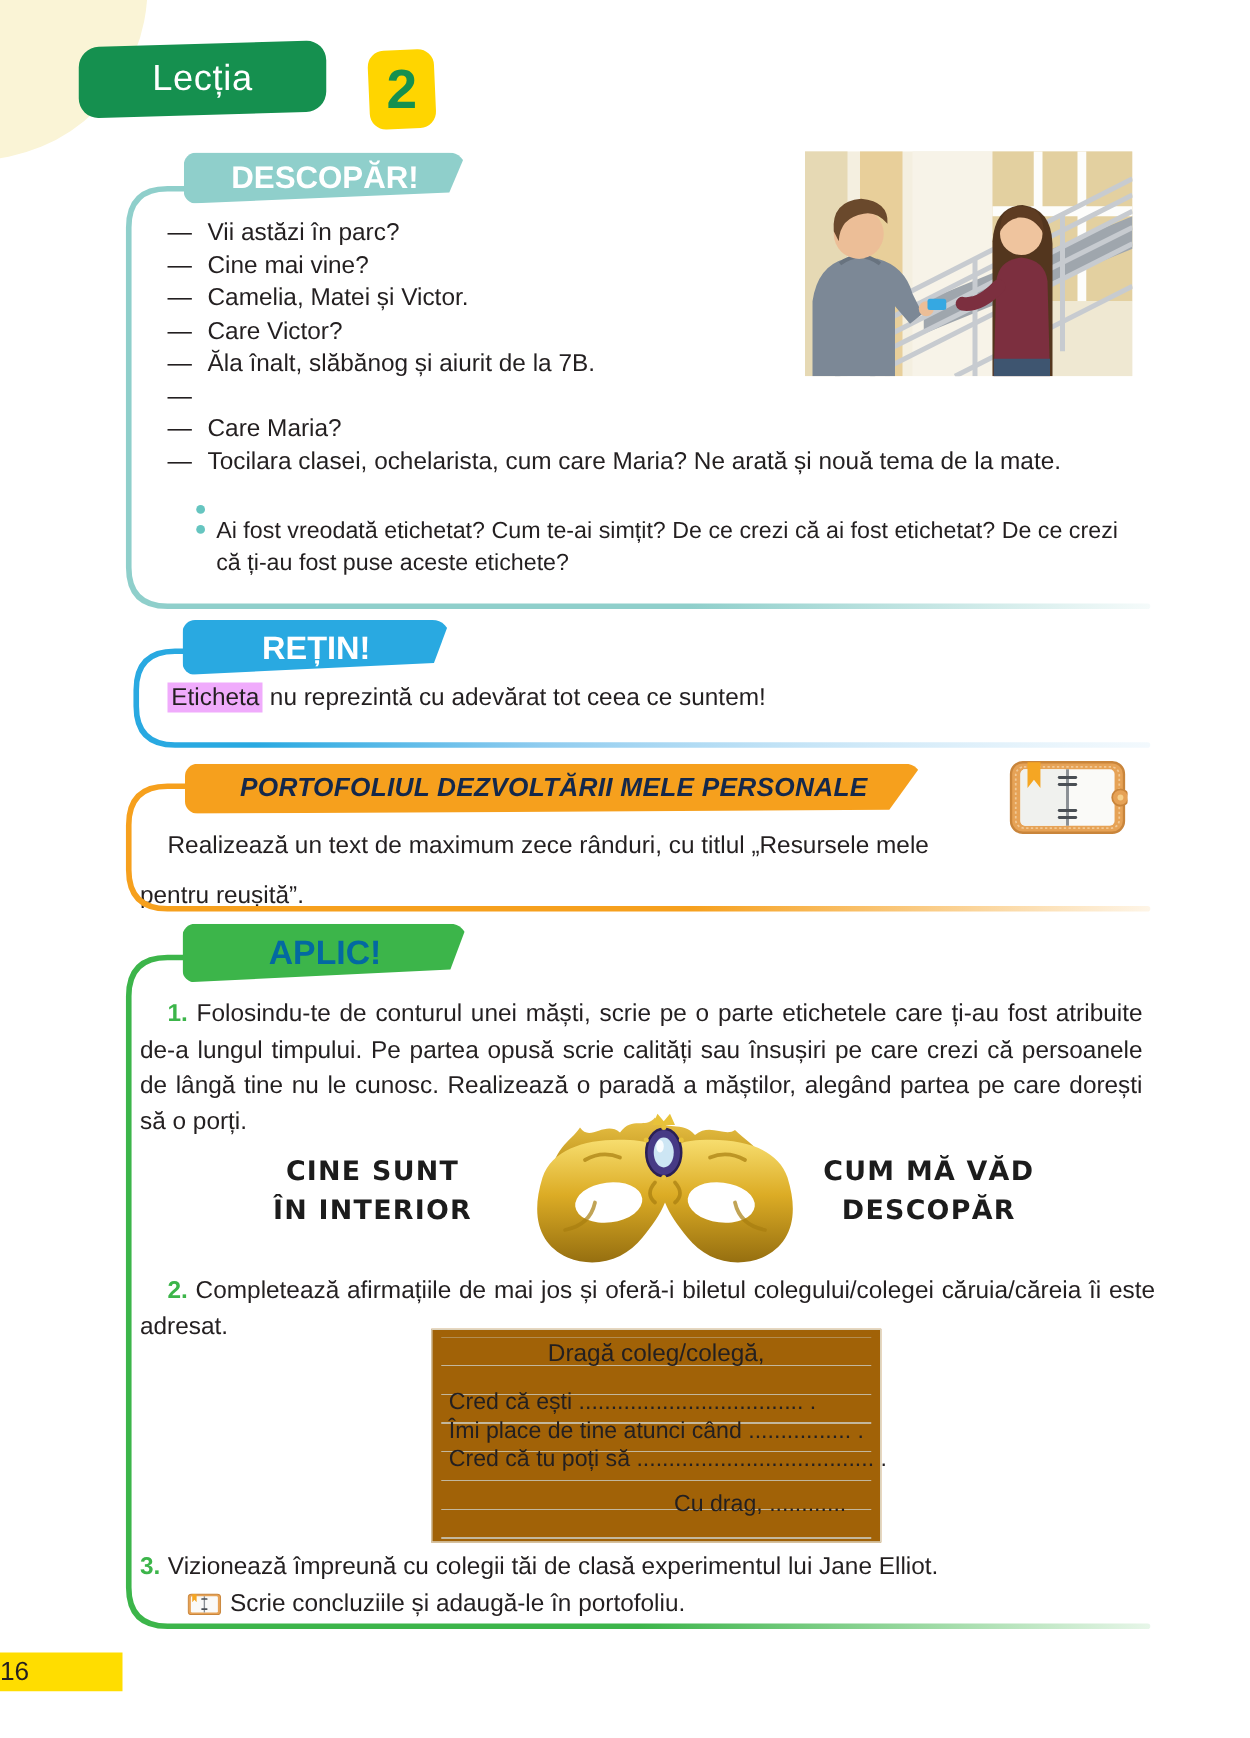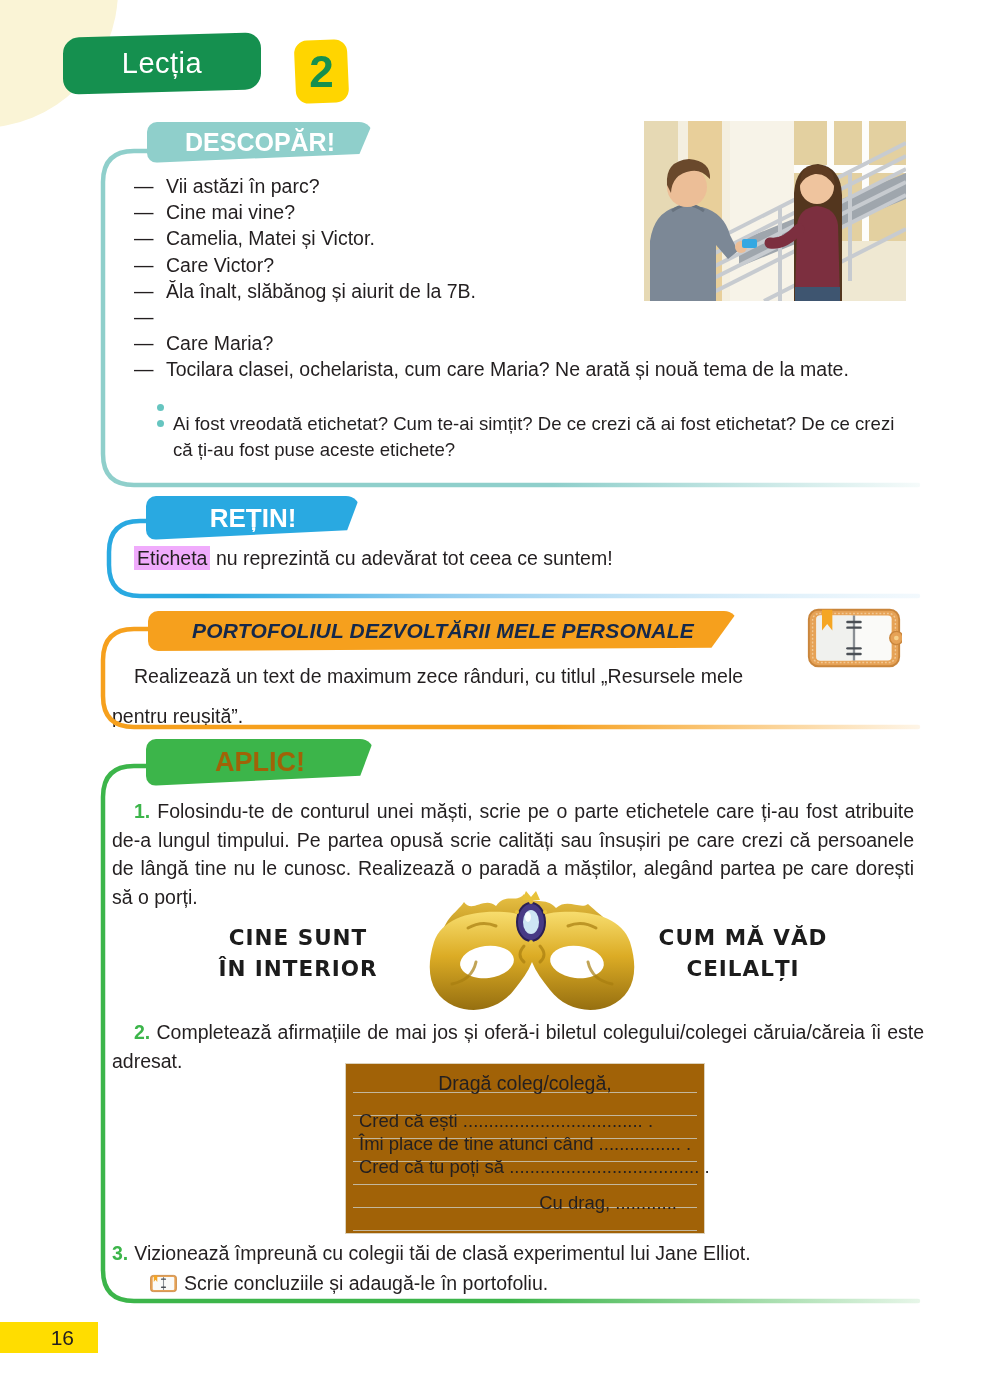--- a/index.html
+++ b/index.html
@@ -27,21 +27,21 @@
   .banner-descopar::before{background:#8FCFCB;}
   .banner-descopar span{color:#fff;font-size:25px;}
   .banner-retin{left:146px;top:496px;width:214px;height:44px;}
   .banner-retin::before{background:#29A9E1;}
   .banner-retin span{color:#fff;font-size:26px;}
   .banner-porto{left:148px;top:611px;width:590px;height:40px;}
   .banner-porto::before{background:#F6A01D;clip-path:polygon(0 0,100% 0,95.5% 92%,0 100%);}
   .banner-porto span{color:#14284B;font-size:21px;font-style:italic;letter-spacing:.2px;}
   .banner-aplic{left:146px;top:739px;width:228px;height:47px;}
   .banner-aplic::before{background:#3CB54A;}
-  .banner-aplic span{color:#a16207;font-size:27px;}
+  .banner-aplic span{color:#0369a1;font-size:27px;}
 
   .frame{pointer-events:none;z-index:1;}
 
   
   .dialogue{left:134px;top:173px;width:792px;font-size:19.5px;line-height:26.2px;}
   .dline{display:flex;}
   .dline .dash{width:32px;flex:0 0 32px;}
   .bullets{left:157px;top:395px;width:758px;font-size:18.6px;line-height:26px;}
   .bline{display:flex;}
   .bline .bdot{width:7px;height:7px;border-radius:50%;background:#66C5C0;margin:9px 9px 0 0;flex:0 0 7px;}
@@ -73,21 +73,21 @@
      background:repeating-linear-gradient(to bottom,transparent 0 22px,#C3B79D 22px,#C3B79D 23px);}
   .card div{position:absolute;font-size:18.5px;white-space:nowrap;}
   .card .salut{top:9px;left:0;width:100%;text-align:center;font-size:19.5px;}
   .card .l1{top:47px;left:14px;}
   .card .l2{top:70px;left:14px;}
   .card .l3{top:93px;left:14px;}
   .card .sig{top:129px;right:28px;}
 
   
   .page-tab{left:0;top:1322px;width:98px;height:31px;background:#FFDD00;
-            font-size:21px;line-height:31px;text-align:right;padding-right:24px;box-sizing:border-box;}
+            font-size:21px;line-height:31px;padding-right:24px;box-sizing:border-box;}
   svg{display:block;}
   .inline-ic{display:inline-block;}
 </style>
 </head>
 <body>
 
 <div class="abs blob"></div>
 
 <div class="abs lesson-banner">
   <span>Lecția</span>
@@ -263,21 +263,21 @@
 </div>
 
 <p class="abs para task1" style="margin:0;"><span class="tasknum">1.</span><span> Folosindu-te de conturul unei măști, scrie pe o parte etichetele care ți-au fost atribuite de-a lungul timpului. Pe partea opusă scrie calități sau însușiri pe care crezi că persoanele de lângă tine nu le cunosc. Realizează o paradă a măștilor, alegând partea pe care dorești să o porți.</span></p>
 
 <div class="abs mask-label mask-left">
   <div>CINE SUNT</div>
   <div>ÎN INTERIOR</div>
 </div>
 <div class="abs mask-label mask-right">
   <div>CUM MĂ VĂD</div>
-  <div>CEILALȚI</div>
+  <div>DESCOPĂR</div>
 </div>
 
 <svg class="abs" style="left:412px;top:884px;" width="240" height="136" viewBox="0 0 240 136">
   <defs>
     <linearGradient id="gold" x1="0" y1="0" x2="0" y2="1">
       <stop offset="0" stop-color="#F7DD6E"></stop>
         <stop offset="0.45" stop-color="#DCAC25"></stop>
         <stop offset="1" stop-color="#966F10"></stop>
     </linearGradient>
     <linearGradient id="goldc" x1="0" y1="0" x2="0" y2="1">

